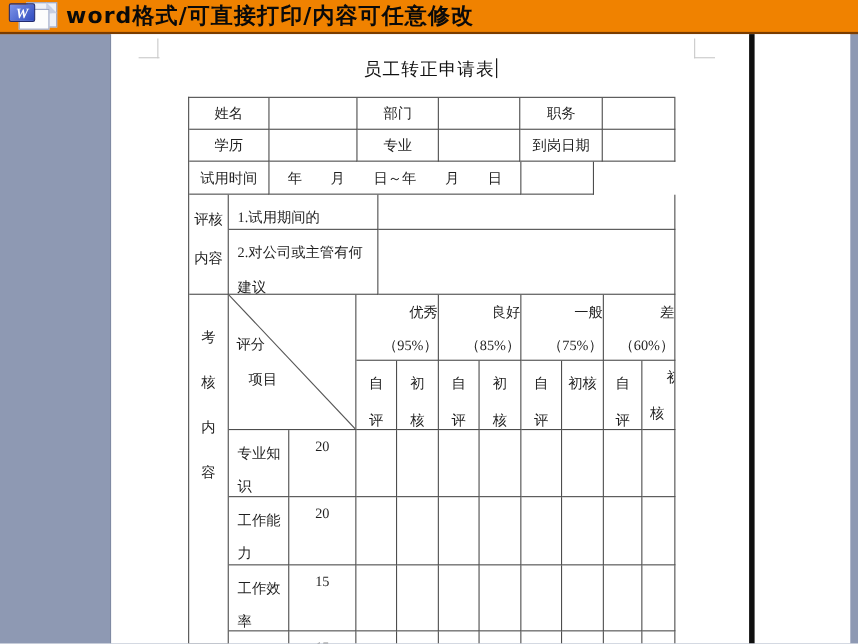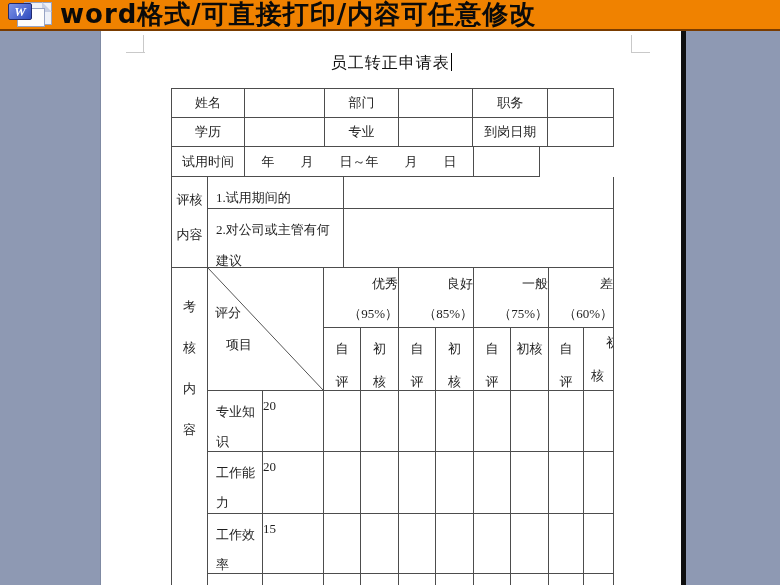--- a/index.html
+++ b/index.html
@@ -13,21 +13,21 @@
 
   
   .banner {
     position:absolute; left:0; top:0; width:780px; height:31px;
     background:#F08200;
     border-bottom:2px solid #7a3c00;
     display:flex; align-items:center;
   }
   .banner-text {
     font-family:"DejaVu Sans","Liberation Sans",sans-serif;
-    font-weight:bold; font-size:26px; line-height:29px;
+    font-weight:bold; font-size:20px; line-height:29px;
     color:#0a0a0a; letter-spacing:1px; white-space:nowrap;
     margin-left:4px;
   }
   .word-icon { position:relative; width:56px; height:29px; flex:0 0 56px; }
   .word-icon .page-back {
     position:absolute; left:24px; top:2px; width:28px; height:23px;
     background:#eef1f8; border:1px solid #98a4c4;
   }
   .word-icon .page-back::after {
     content:""; position:absolute; right:-1px; top:-1px;
@@ -42,21 +42,21 @@
     position:absolute; left:8px; top:3px; width:24px; height:17px;
     background:linear-gradient(135deg,#7e95e8,#2f4bbf);
     border:1px solid #222a6e; border-radius:2px;
     color:#ffffff; font-family:"Liberation Serif",serif;
     font-style:italic; font-weight:bold; font-size:13px; line-height:15px;
     text-align:center;
   }
 
   
   .page {
-    position:absolute; left:100px; top:31px; width:581px; height:554px;
+    position:absolute; left:100px; top:31px; width:673px; height:554px;
     background:#ffffff; border-left:1px solid #7f8aa3;
     overflow:hidden;
   }
   .page-shadow {
     position:absolute; left:681px; top:31px; width:5px; height:554px;
     background:#0f0f0f;
   }
   .mark { position:absolute; background:#c9c9c9; }
 
   .doc-title {
@@ -106,21 +106,21 @@
   .grade-head span { display:block; }
 
   .stack2 { text-align:center; padding-top:4px; }
   .stack2 .sw { display:block; width:15px; margin:0 auto; line-height:33px; }
   .inline1 { text-align:center; line-height:33px; padding-top:4px; }
   .clip8 { position:relative; }
   .clip8 .top-ch { position:absolute; top:6px; right:-6px; }
   .clip8 .bot-ch { position:absolute; top:39px; left:7px; }
 
   .item-name { padding:6px 6px 0 8px; line-height:30px; }
-  .item-score { padding-top:7px; }
+  .item-score { text-align:center; padding-top:7px; }
 </style>
 </head>
 <body>
 
 <div class="banner">
   <div class="word-icon">
     <div class="page-back"></div>
     <div class="page-front"></div>
     <div class="w-tile">W</div>
   </div>

